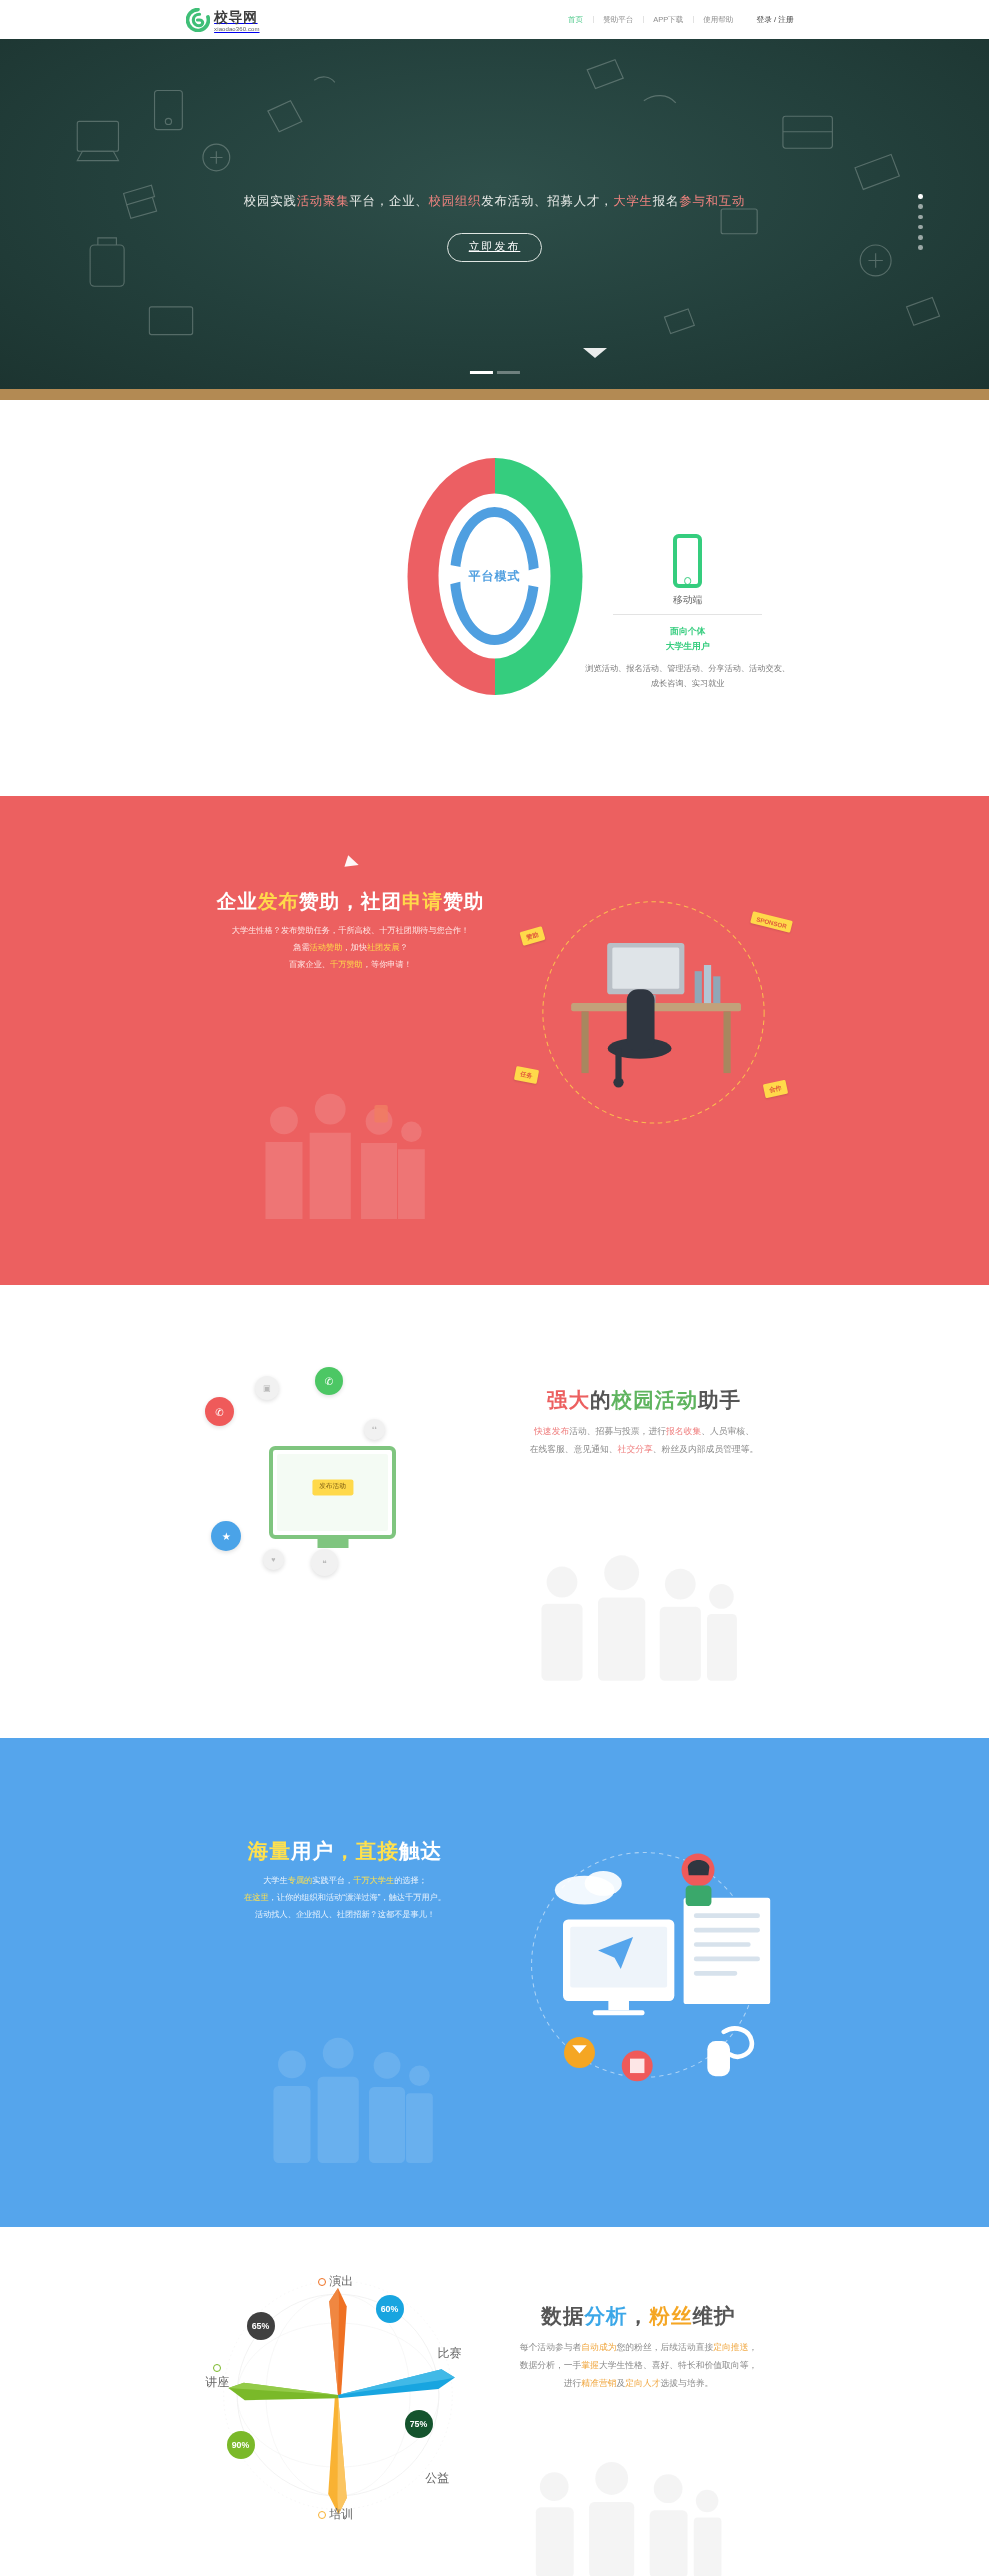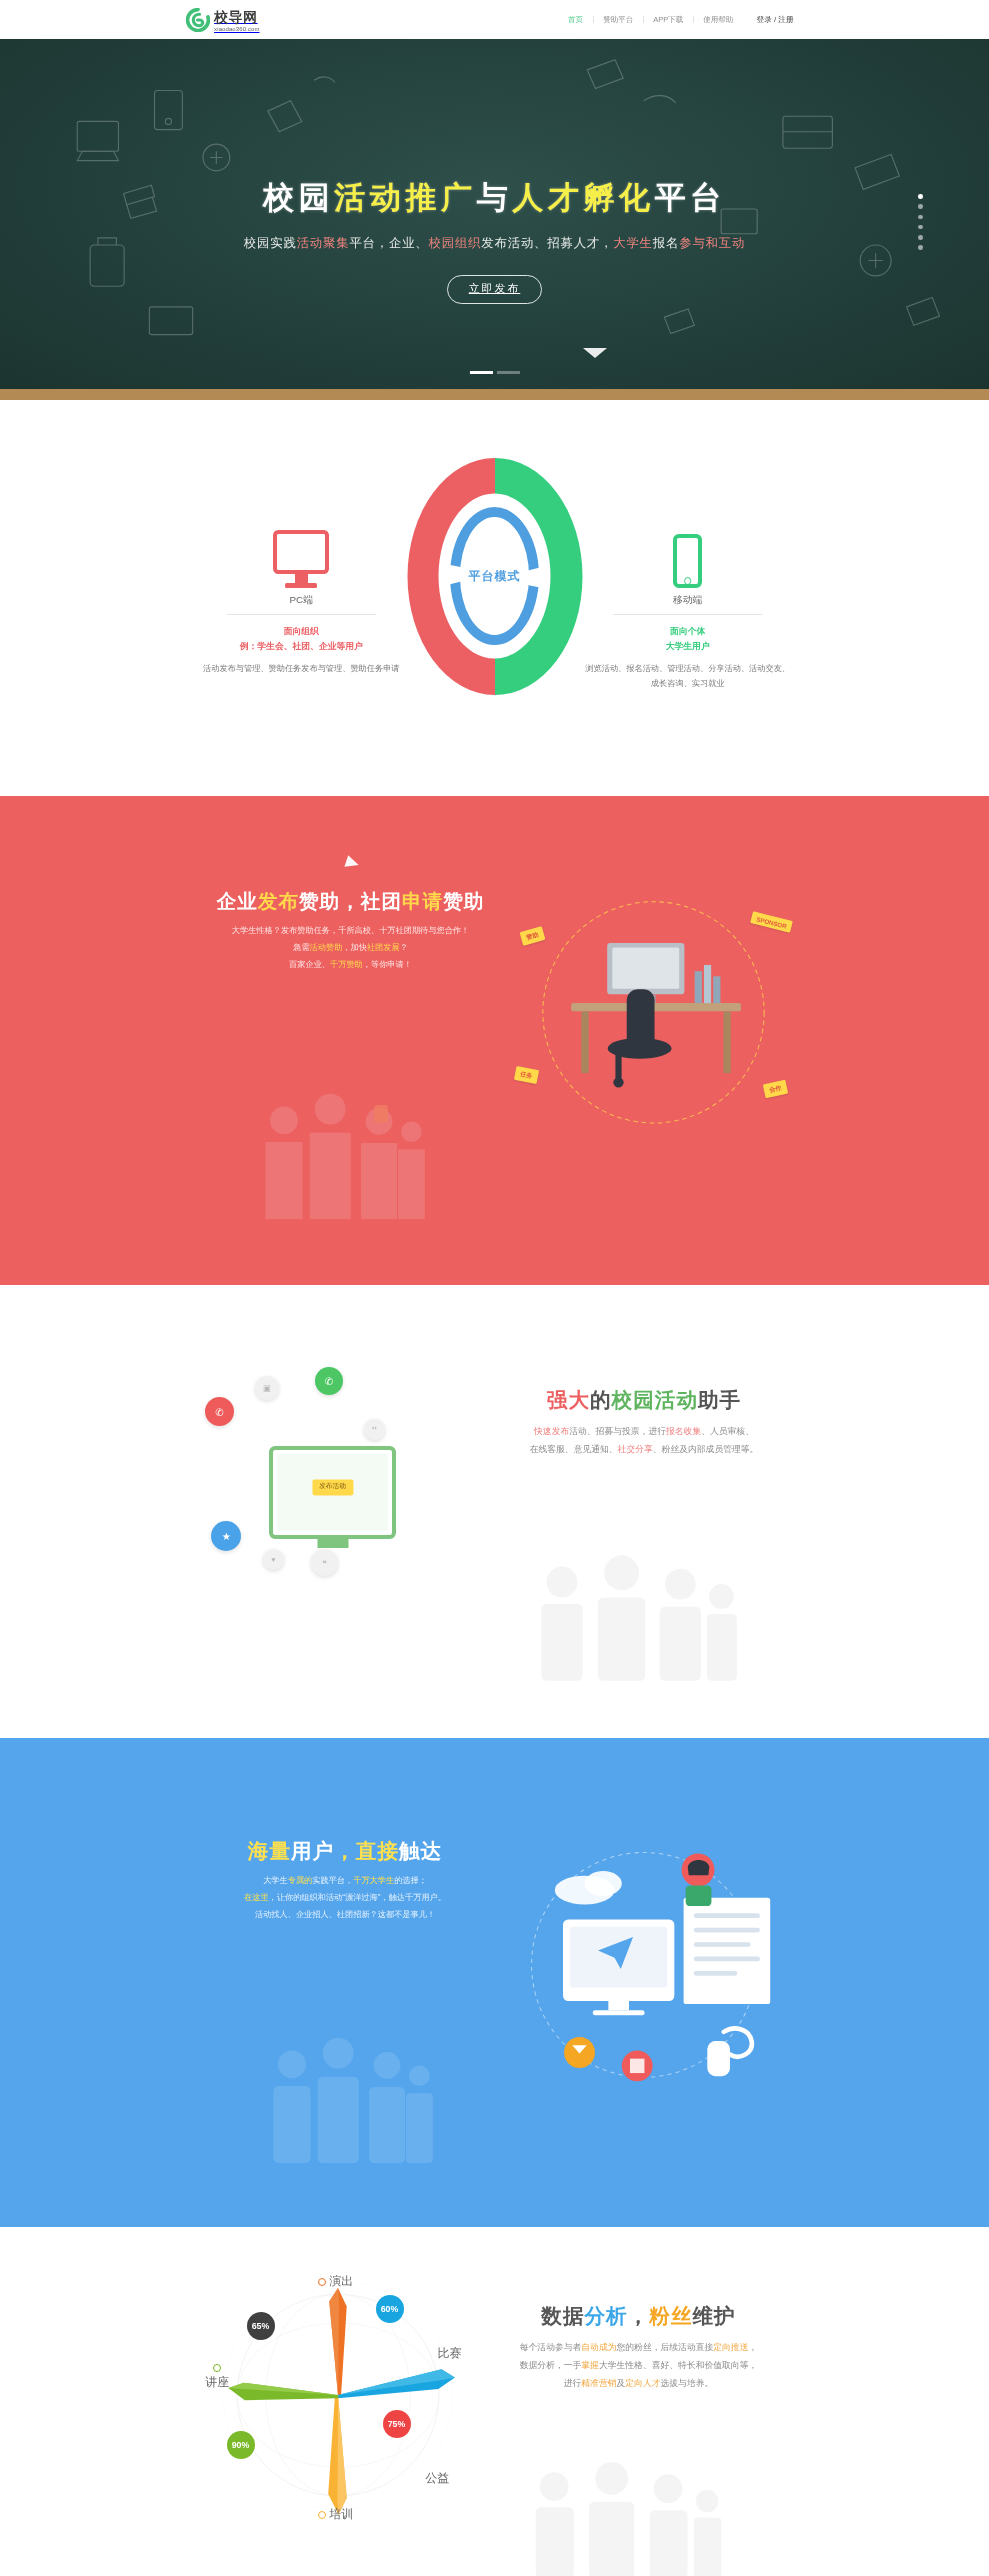--- a/index.html
+++ b/index.html
@@ -235,23 +235,20 @@
       <path d="M1250 120c20-14 46-14 62 4"></path>
       <path d="M1760 520l50-18 14 36-50 18z"></path>
       <rect x="290" y="520" width="84" height="54" rx="4"></rect>
       <path d="M1290 540l46-16 12 32-46 16z"></path>
       <path d="M610 80c14-10 30-8 40 4"></path>
       <path d="M1140 60l54-20 16 36-54 20z"></path>
     </g>
   </svg>
 
   <div class="hero-center">
-    <h1 class="hero-title">
-      <span>校园</span><span class="y">活动推广</span><span>与</span><span class="y">人才孵化</span><span>平台</span>
-    </h1>
     <p class="hero-sub">
       <span>校园实践</span><span class="p">活动聚集</span><span>平台，企业、</span><span class="p">校园组织</span><span>发布活动、招募人才，</span><span class="p">大学生</span><span>报名</span><span class="p">参与和互动</span>
     </p>
     <a href="#" class="hero-btn">立即发布</a>
   </div>
 
   <div class="hero-dots">
     <i class="on"></i>
     <i></i>
     <i></i>
@@ -261,36 +258,20 @@
   </div>
   <div class="slider-bars">
     <b class="on"></b>
     <b></b>
   </div>
   <div class="hero-arrow"></div>
 </section>
 
 <section class="section s-mode">
   <div class="mode-stage">
-    <div class="mode-side mode-left">
-      <div class="dev-icon">
-        <div class="monitor">
-          <div class="screen"></div>
-            <div class="neck"></div>
-            <div class="base"></div>
-        </div>
-      </div>
-      <div class="dev-name">PC端</div>
-      <div class="dev-rule"></div>
-      <div class="mode-h">
-        <div>面向组织</div>
-        <div>例：学生会、社团、企业等用户</div>
-      </div>
-      <div class="mode-p">活动发布与管理、赞助任务发布与管理、赞助任务申请</div>
-    </div>
 
     <div class="donut-wrap">
       <div class="donut-outer"></div>
       <div class="donut-hole"></div>
       <div class="donut-blue"></div>
       <div class="donut-label">平台模式</div>
     </div>
 
     <div class="mode-side mode-right">
       <div class="dev-icon">
@@ -493,21 +474,21 @@
         <path d="M235 256 L218 74 L235 48 L237 70 L235 256 Z" fill="#f08a45" opacity=".9"></path>
         <path d="M235 256 L436 206 L462 222 L430 244 L235 262 Z" fill="#18a5e0"></path>
         <path d="M235 256 L436 206 L462 222 L440 226 L235 256 Z" fill="#46bbe8" opacity=".9"></path>
         <path d="M235 256 L252 456 L236 488 L216 448 L229 258 Z" fill="#f9b233"></path>
         <path d="M235 256 L252 456 L236 488 L234 460 L235 256 Z" fill="#fbc766" opacity=".9"></path>
         <path d="M235 256 L52 232 L22 242 L54 266 L235 262 Z" fill="#7ab929"></path>
         <path d="M235 256 L52 232 L22 242 L50 244 L235 256 Z" fill="#97cd4d" opacity=".9"></path>
       </svg>
       <div class="pct" style="background:#404040;left:30px;top:49px;">65%</div>
       <div class="pct" style="background:#18a5e0;left:159px;top:32px;">60%</div>
-      <div class="pct" style="background:#ef4444;left:166px;top:147px;">75%</div>
+      <div class="pct" style="background:#14532d;left:188px;top:147px;">75%</div>
       <div class="pct" style="background:#7ab929;left:10px;top:168px;">90%</div>
       <div class="axis-label" style="left:101px;top:10.3px;">
         <i class="axis-dot" style="border-color:#ef7123"></i>
         <span>演出</span>
       </div>
       <div class="axis-label" style="right:-3.1px;top:82px;">
         <span>比赛</span>
       </div>
       <div class="axis-label" style="right:9.3px;bottom:34px;">
         <span>公益</span>

